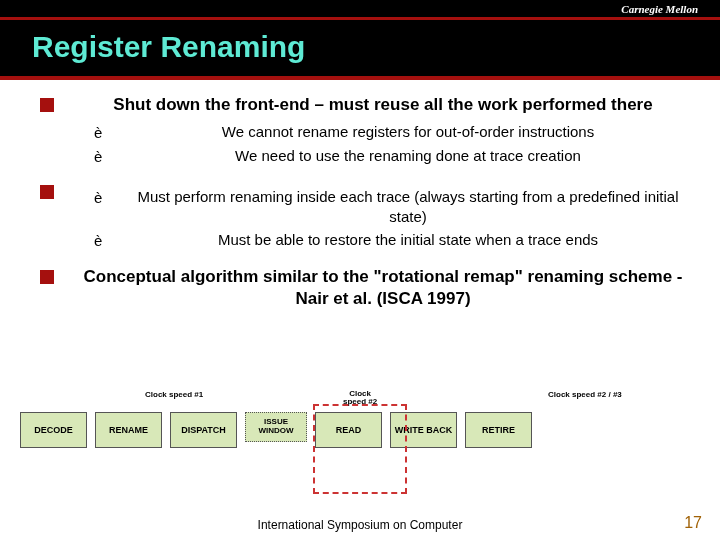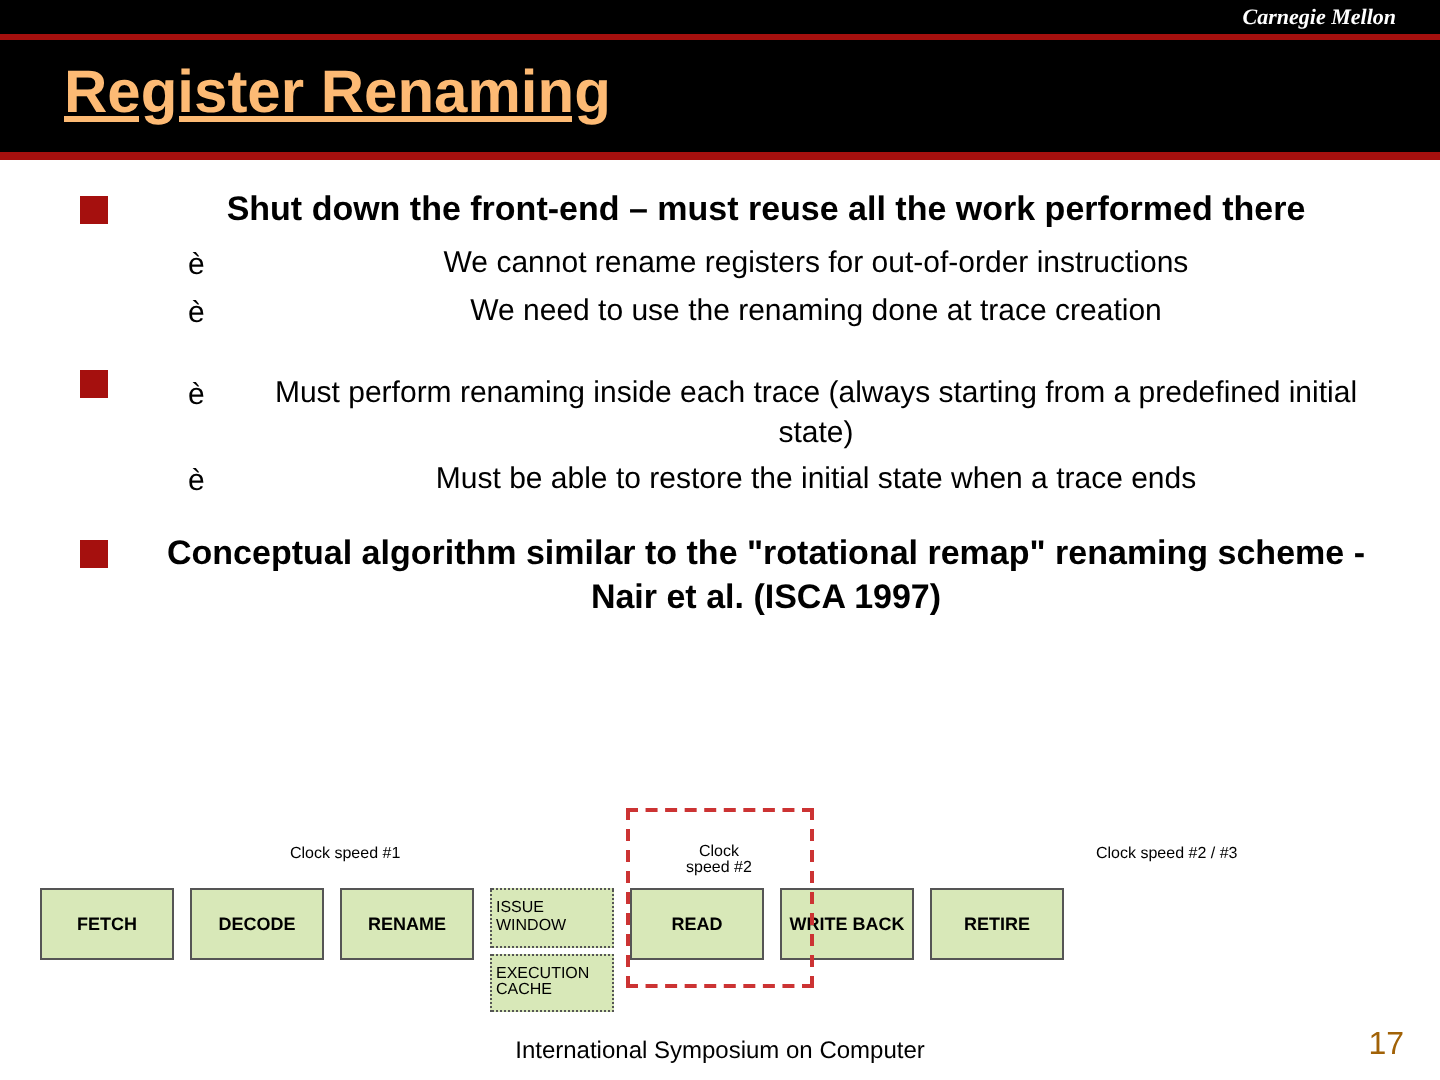--- a/index.html
+++ b/index.html
@@ -26,23 +26,22 @@
   .cmu {
     color: #fff;
     font-family: "Times New Roman", serif;
     font-style: italic;
     font-weight: 700;
     font-size: 11px;
     letter-spacing: 0;
   }
   .titleband {
     background: #000;
-    color: #fdba74;
+    color: #5eead4;
     padding: 10px 16px 12px 32px;
-    text-decoration: underline;
   }
   .titleband h1 {
     margin: 0;
     font-size: 30px;
     font-weight: 700;
   }
   .divider {
     height: 4px;
     background: #a5100e;
   }
@@ -94,24 +93,23 @@
     color: #000;
   }
   .pipeline {
     position: absolute;
     left: 20px;
     right: 20px;
     top: 390px;
   }
   .clock-labels {
     font-size: 8px;
-    font-weight: 400;
+    font-weight: 700;
     position: relative;
     height: 22px;
-    margin-top: 32px;
   }
   .clk1 { position: absolute; left: 125px; }
   .clk2 { position: absolute; left: 323px; text-align:center; line-height:1.0; }
   .clk3 { position: absolute; left: 528px; }
   .stages {
     display: flex;
     align-items: flex-start;
     gap: 8px;
   }
   .stage {
@@ -127,22 +125,22 @@
     display: flex;
     flex-direction: column;
     align-items: center;
     gap: 3px;
   }
   .issue {
     background: #d8e8b8;
     border: 1px dotted #555;
     padding: 5px 2px;
     font-size: 8px;
-    font-weight: 400;
-    text-align: left;
+    font-weight: 700;
+    text-align: center;
     width: 56px;
     line-height: 1.1;
   }
   .dashbox {
     position: absolute;
     top: 14px;
     left: 293px;
     width: 90px;
     height: 86px;
     border: 2px dashed #c33;
@@ -215,26 +213,25 @@
 <div class="pipeline">
   <div class="clock-labels">
     <span class="clk1">Clock speed #1</span>
     <span class="clk2">
       <span>Clock</span><br><span>speed #2</span>
     </span>
     <span class="clk3">Clock speed #2 / #3</span>
   </div>
   <div class="dashbox"></div>
   <div class="stages">
-    <div class="stage">FETCH</div>
     <div class="stage">DECODE</div>
     <div class="stage">RENAME</div>
+    <div class="stage">DISPATCH</div>
     <div class="issuecol">
       <div class="issue">ISSUE WINDOW</div>
-      <div class="issue">EXECUTION CACHE</div>
     </div>
     <div class="stage">READ</div>
     <div class="stage">WRITE BACK</div>
     <div class="stage">RETIRE</div>
   </div>
 </div>
 
 <div class="footer">International Symposium on Computer</div>
 <div class="pagenum">17</div>
 

